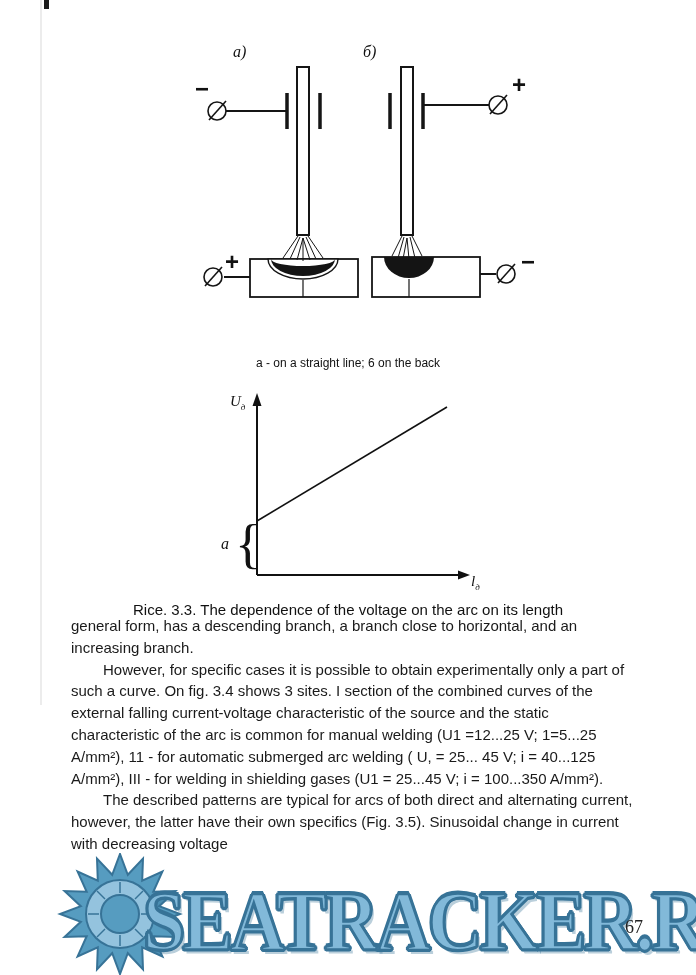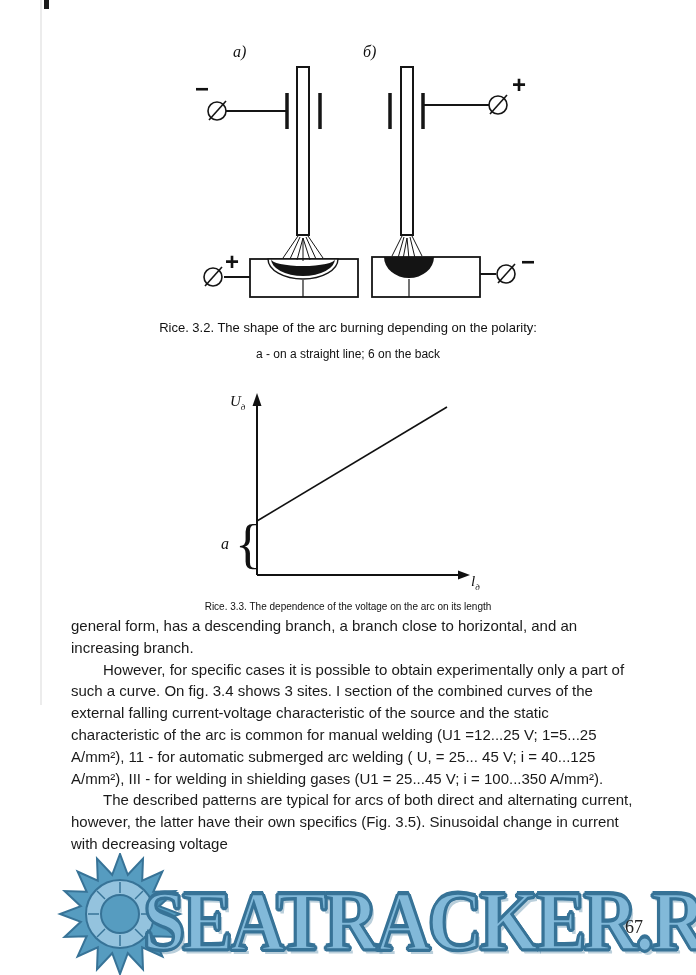--- a/index.html
+++ b/index.html
@@ -9,22 +9,22 @@
     margin:0 auto; overflow:hidden;
   }
   .scan-line { position:absolute; left:40px; top:0; width:2px; height:705px; background:rgba(100,100,100,0.12); }
   .scan-dot  { position:absolute; left:44px; top:0; width:5px; height:9px; background:#1a1a1a; }
 
   .fig1 { position:absolute; left:0; top:0; }
   .fig2 { position:absolute; left:0; top:385px; }
 
   .caption { position:absolute; left:0; width:696px; text-align:center; color:#111; }
   .cap1    { top:320px; font-size:13px; }
-  .cap1sub { top:347px; font-size:12px; }
-  .cap2    { top:601px; font-size:10px; }
+  .cap1sub { top:356px; font-size:12px; }
+  .cap2    { top:601px; font-size:15px; }
 
   .body-text { position:absolute; left:71px; top:615px; width:562px; font-size:15px; line-height:21.8px; z-index:2; }
   .body-text p { margin:0; text-indent:32px; }
   .body-text p.noindent { text-indent:0; }
 
   .watermark { position:absolute; left:0; top:850px; width:696px; height:125px; z-index:1; opacity:0.95;margin-left:45px; }
   .sun { position:absolute; left:8px; top:3px; }
   .wm-text {
     position:absolute; left:98px; top:28px;
     font-family:"Liberation Serif", serif; font-weight:bold;
@@ -102,21 +102,20 @@
       <rect x="401" y="67" width="12" height="168" fill="#ffffff" stroke-width="2"></rect>
       <line x1="480" y1="274" x2="496" y2="274" stroke-width="2"></line>
       <g>
         <circle cx="506" cy="274" r="9" stroke-width="1.6"></circle>
         <line x1="498" y1="283" x2="515" y2="264" stroke-width="1.6"></line>
       </g>
       <text x="521" y="270" font-size="24" font-weight="bold" fill="#111" stroke="none">−</text>
     </g>
   </svg>
 
-  <div class="caption cap1">Rice. 3.2. The shape of the arc burning depending on the polarity:</div>
   <div class="caption cap1sub">a - on a straight line; 6 on the back</div>
 
   <svg class="fig2" width="696" height="215" viewBox="0 385 696 215">
     <g stroke="#111">
       <line x1="257" y1="575" x2="257" y2="403" stroke-width="2"></line>
       <polygon points="257,393 252.5,406 261.5,406" fill="#111" stroke="none"></polygon>
       <line x1="257" y1="575" x2="459" y2="575" stroke-width="2"></line>
       <polygon points="470,575 458,570.5 458,579.5" fill="#111" stroke="none"></polygon>
     </g>
     <line x1="257" y1="521" x2="447" y2="407" stroke="#111" stroke-width="1.6"></line>

